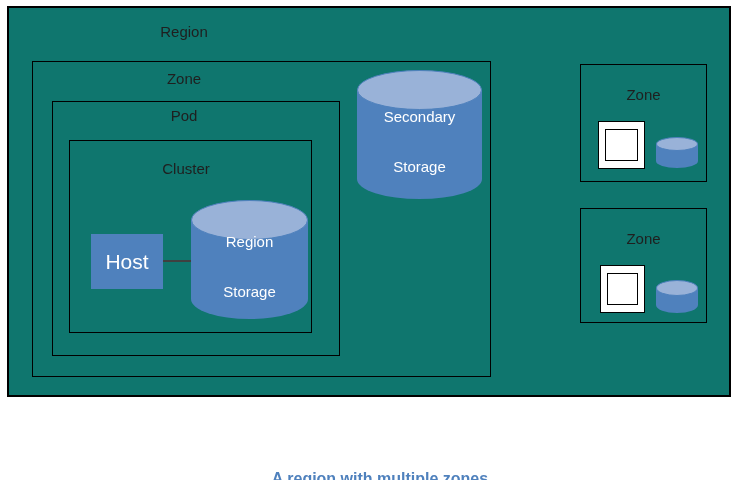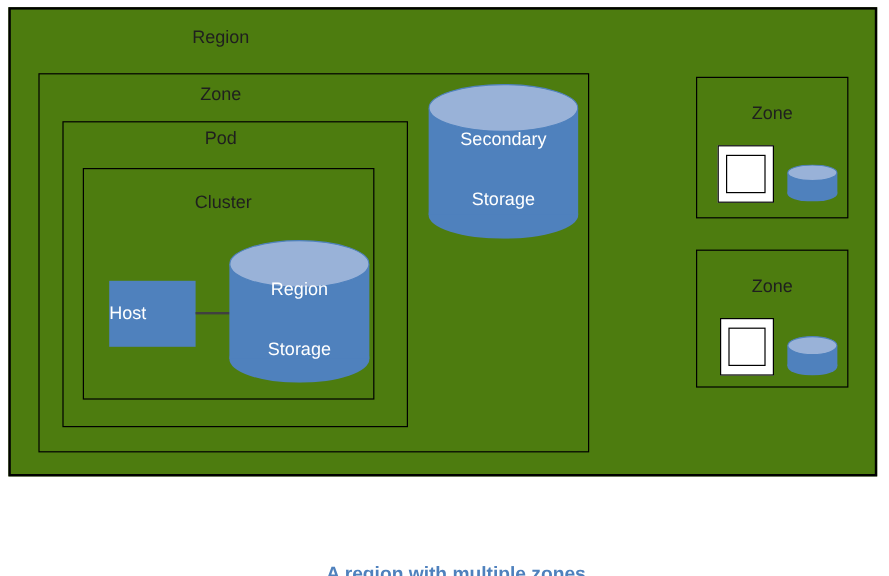--- a/index.html
+++ b/index.html
@@ -1,26 +1,26 @@
 <!DOCTYPE html>
 <html style="--accent: #4f81bd; --cylinder-top: #99b2d8; --box-border: #000000; --label-text: #1f1f1f; --caption-text: #4f81bd; --connector: #404040;"><head>
 <meta charset="utf-8">
 <style>
   html,body { margin:0; padding:0; background:#ffffff; }
   #canvas {
     position:relative; width:741px; height:480px; background:#ffffff;
     font-family:"Liberation Sans", sans-serif; color:var(--label-text,#1f1f1f);
     overflow:hidden;
   }
-  .box { position:absolute; background:#4d7c0f; box-sizing:border-box; }
+  .box { position:absolute; background:#0f766e; box-sizing:border-box; }
   .bordered { border:1px solid var(--box-border,#000); }
   .lbl { position:absolute; font-size:15px; text-align:center; white-space:nowrap; }
   .host {
     position:absolute; background:var(--accent,#4f81bd); color:#fff;
-    display:flex; align-items:center; font-size:15px;
+    display:flex; align-items:center; justify-content:center; font-size:21px;
   }
   .connector { position:absolute; background:var(--connector,#404040); }
   .cyl-wrap { position:absolute; }
   .cyl-body { fill:var(--accent,#4f81bd); }
   .cyl-top  { fill:var(--cylinder-top,#99b2d8); stroke:var(--accent,#4f81bd); stroke-width:1; }
   .cyl-text {
     position:absolute; inset:0; display:flex; flex-direction:column;
     align-items:center; justify-content:center; color:#fff; font-size:15px;
     line-height:26px; padding-top:14px; text-align:center;gap:24px;
   }

